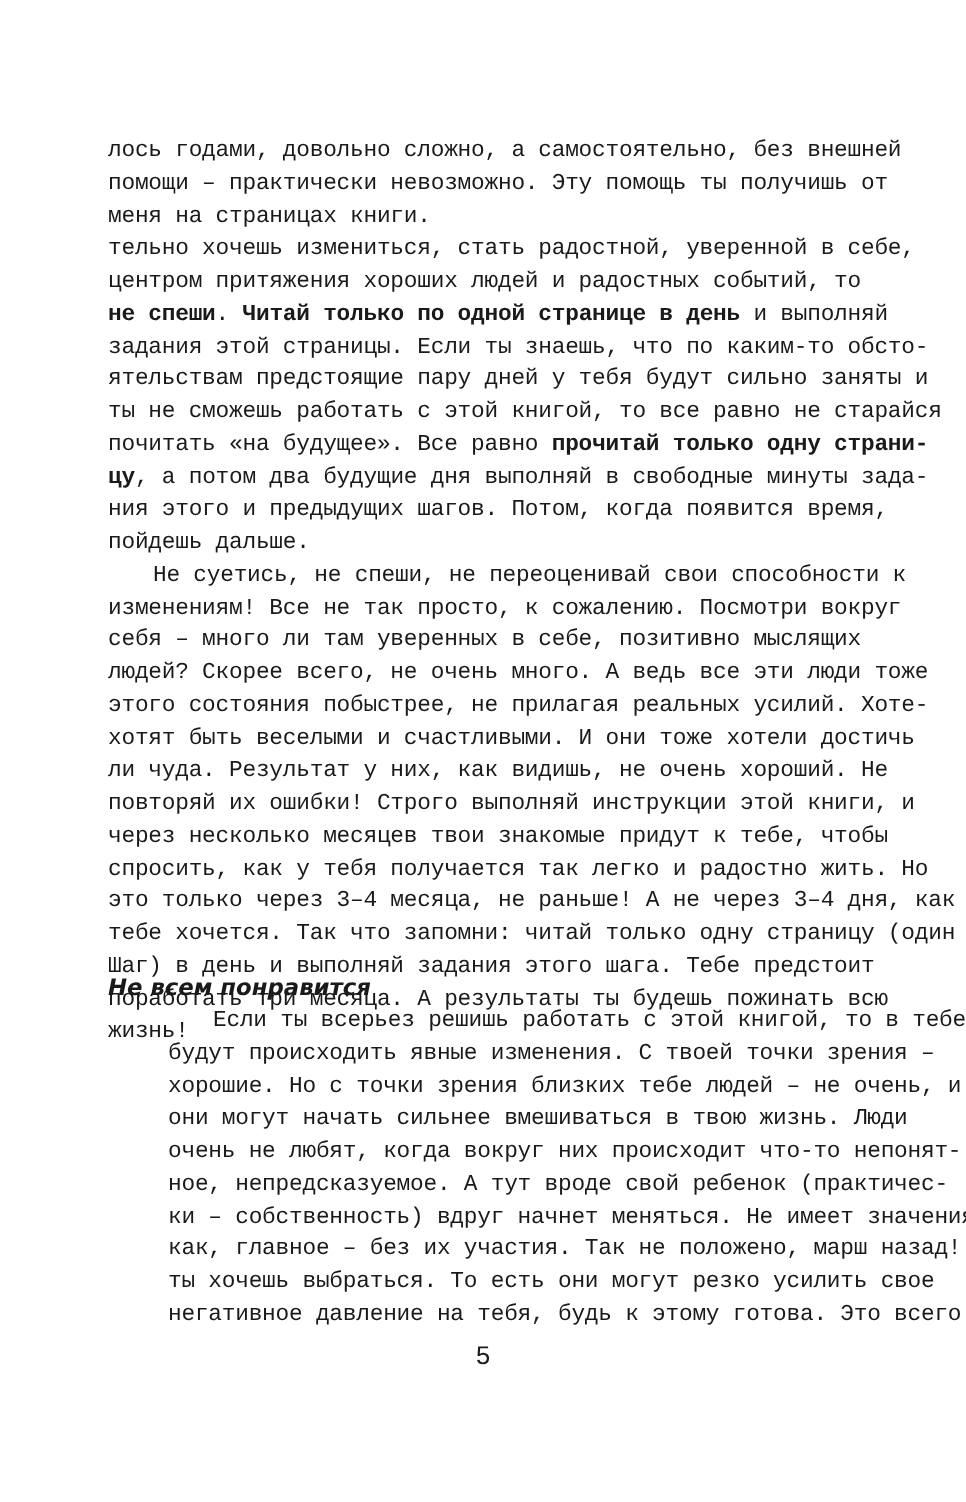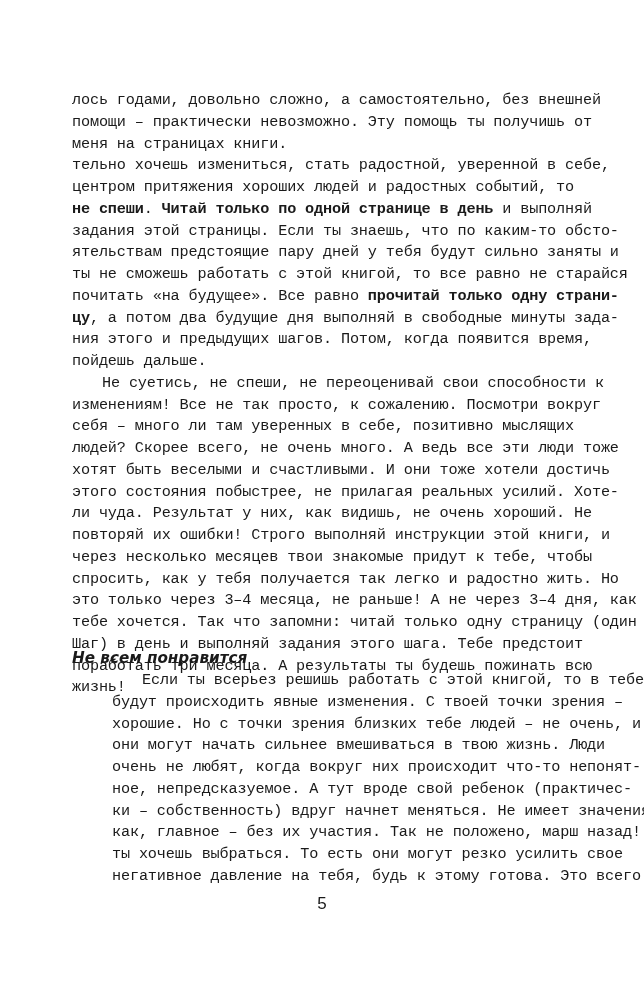--- a/index.html
+++ b/index.html
@@ -40,22 +40,22 @@
       <span class="line"><span>ятельствам предстоящие пару дней у тебя будут сильно заняты и</span></span>
       <span class="line"><span>ты не сможешь работать с этой книгой, то все равно не старайся</span></span>
       <span class="line"><span>почитать «на будущее». Все равно </span><b>прочитай только одну страни-</b></span>
       <span class="line"><b>цу</b><span>, а потом два будущие дня выполняй в свободные минуты зада-</span></span>
       <span class="line"><span>ния этого и предыдущих шагов. Потом, когда появится время,</span></span>
       <span class="line last"><span>пойдешь дальше.</span></span>
       <span class="line indent"><span>Не суетись, не спеши, не переоценивай свои способности к</span></span>
       <span class="line"><span>изменениям! Все не так просто, к сожалению. Посмотри вокруг</span></span>
       <span class="line"><span>себя – много ли там уверенных в себе, позитивно мыслящих</span></span>
       <span class="line"><span>людей? Скорее всего, не очень много. А ведь все эти люди тоже</span></span>
+      <span class="line"><span>этого состояния побыстрее, не прилагая реальных усилий. Хоте-</span></span>
       <span class="line"><span>хотят быть веселыми и счастливыми. И они тоже хотели достичь</span></span>
-      <span class="line"><span>этого состояния побыстрее, не прилагая реальных усилий. Хоте-</span></span>
       <span class="line"><span>ли чуда. Результат у них, как видишь, не очень хороший. Не</span></span>
       <span class="line"><span>повторяй их ошибки! Строго выполняй инструкции этой книги, и</span></span>
       <span class="line"><span>через несколько месяцев твои знакомые придут к тебе, чтобы</span></span>
       <span class="line"><span>спросить, как у тебя получается так легко и радостно жить. Но</span></span>
       <span class="line"><span>это только через 3–4 месяца, не раньше! А не через 3–4 дня, как</span></span>
       <span class="line"><span>тебе хочется. Так что запомни: читай только одну страницу (один</span></span>
       <span class="line"><span>Шаг) в день и выполняй задания этого шага. Тебе предстоит</span></span>
       <span class="line"><span>поработать три месяца. А результаты ты будешь пожинать всю</span></span>
       <span class="line last"><span>жизнь!</span></span>
     </div>

